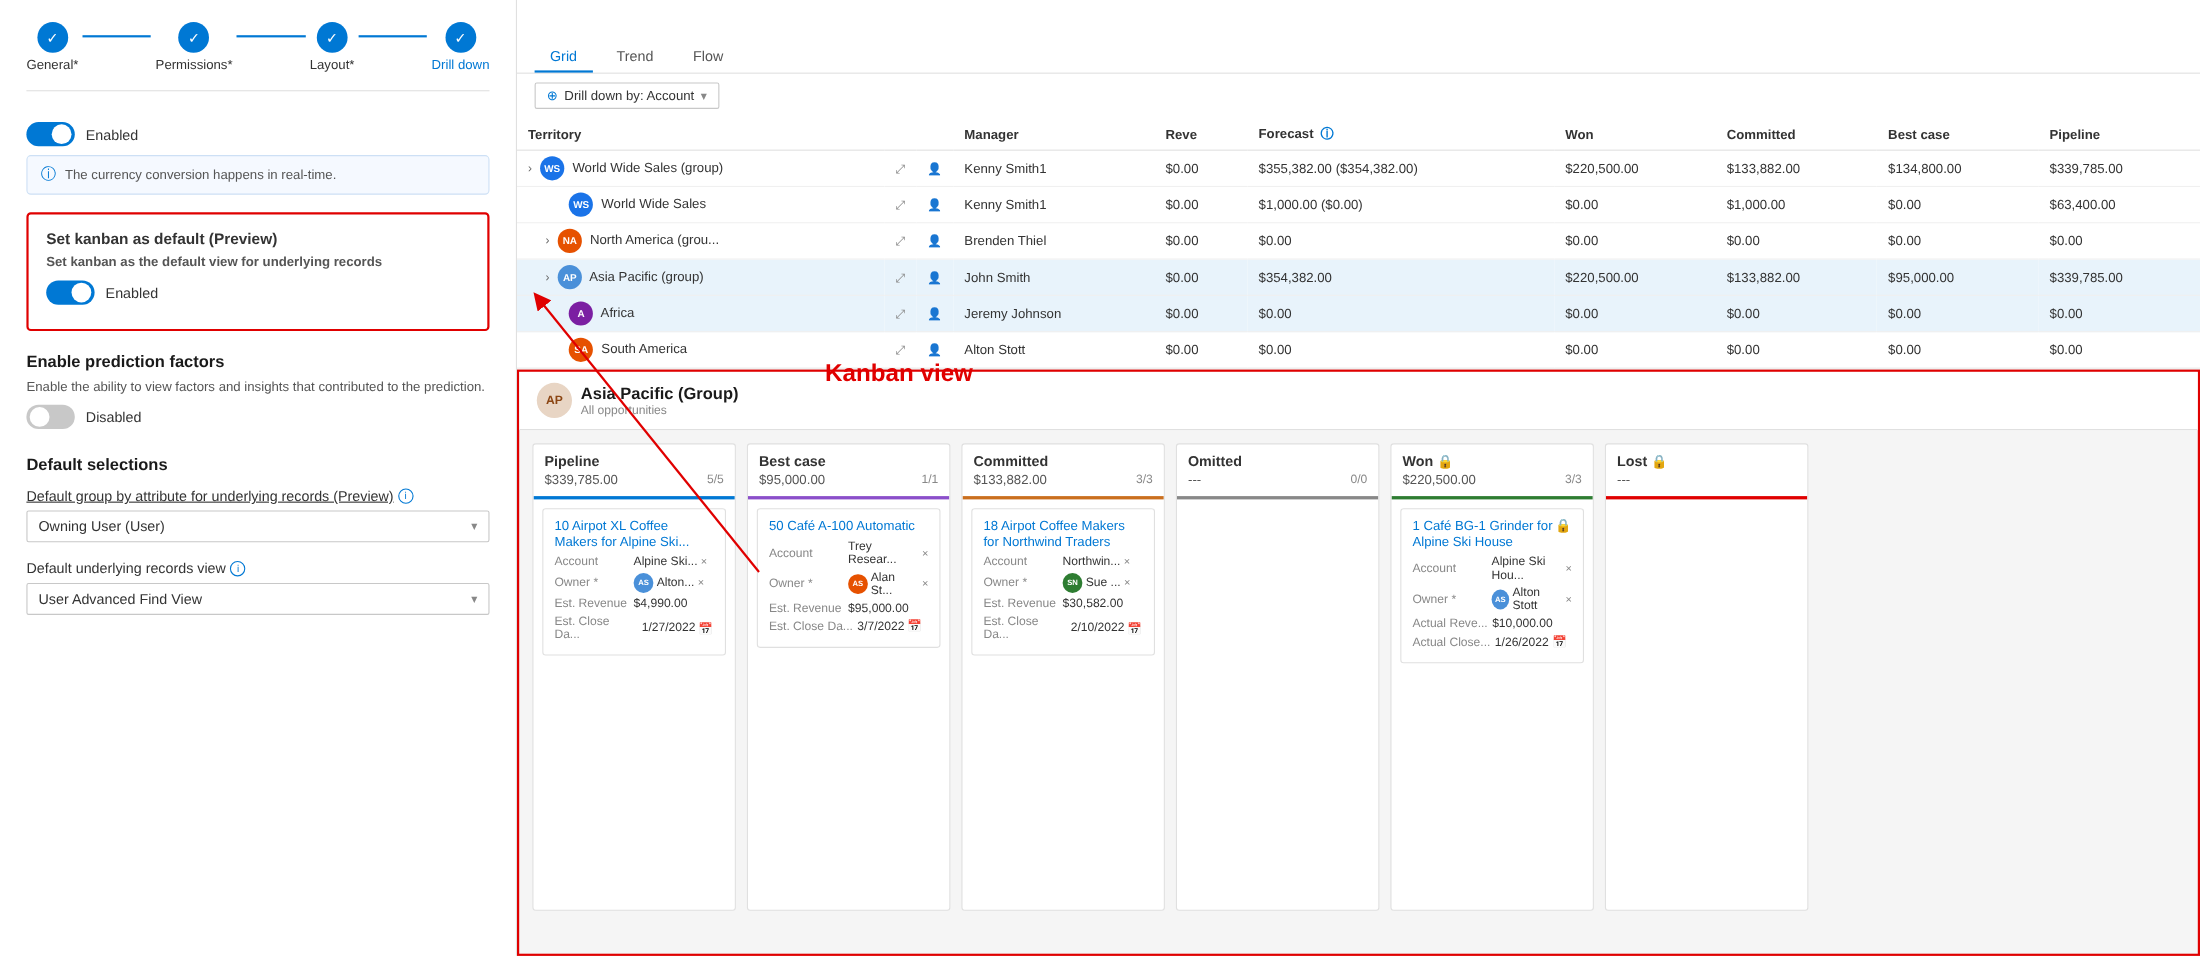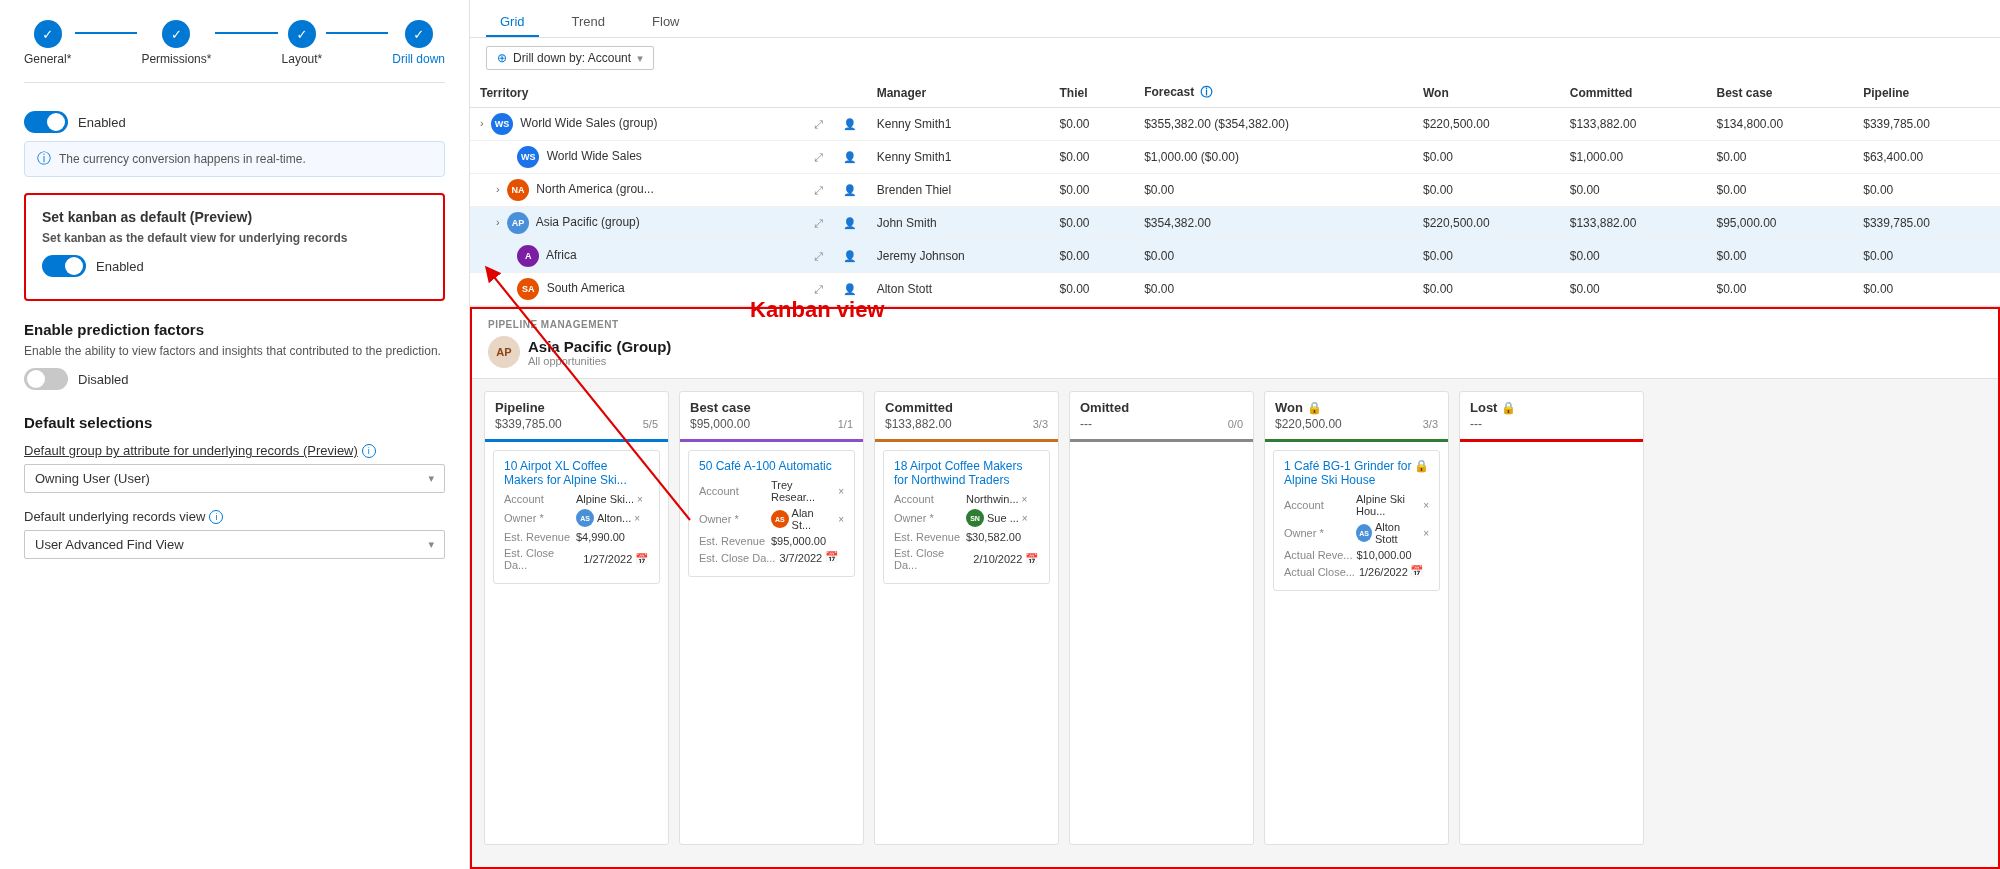--- a/index.html
+++ b/index.html
@@ -47,21 +47,21 @@
     .field-label .underline { text-decoration: underline; }
     .select-box { width: 100%; border: 1px solid #c8c8c8; border-radius: 2px; padding: 6px 10px; font-size: 13px; color: #333; background: #fff; display: flex; align-items: center; justify-content: space-between; cursor: pointer; }
     
     
     .right-panel { flex: 1; display: flex; flex-direction: column; overflow: hidden; position: relative; }
     
     
     .top-grid { flex: 0 0 auto; border-bottom: 1px solid #e0e0e0; }
     
     
-    .tab-bar { display: flex; align-items: center; padding: 8px 16px 0; border-bottom: 1px solid #e0e0e0; gap: 19px; }
+    .tab-bar { display: flex; align-items: center; padding: 8px 16px 0; border-bottom: 1px solid #e0e0e0; gap: 8px; margin-top: 29px; }
     .tab { padding: 6px 14px; font-size: 13px; cursor: pointer; border-bottom: 2px solid transparent; color: #555; }
     .tab.active { color: #0078d4; border-bottom: 2px solid #0078d4; font-weight: 500; }
     
     
     .drill-bar { padding: 8px 16px; display: flex; align-items: center; }
     .drill-btn { display: flex; align-items: center; gap: 6px; border: 1px solid #c8c8c8; border-radius: 2px; padding: 4px 10px; font-size: 12px; cursor: pointer; background: #fff; color: #333; }
     
     
     .data-table { width: 100%; border-collapse: collapse; font-size: 12px; }
     .data-table th { padding: 6px 10px; text-align: left; font-weight: 600; color: #333; border-bottom: 1px solid #e0e0e0; white-space: nowrap; background: #fff; }
@@ -223,21 +223,21 @@
       </div>
 
       <div class="scroll-area">
         <table class="data-table">
           <thead>
             <tr>
               <th>Territory</th>
               <th></th>
               <th></th>
               <th>Manager</th>
-              <th>Thiel</th>
+              <th>Reve</th>
               <th>Forecast <span class="th-info">ⓘ</span></th>
               <th>Won</th>
               <th>Committed</th>
               <th>Best case</th>
               <th>Pipeline</th>
             </tr>
           </thead>
           <tbody id="table-body">
           <tr>
     <td style="padding-left:10px;">
@@ -339,21 +339,20 @@
         </table>
       </div>
     </div>
 
     <div style="position:relative;height:0;overflow:visible;">
       <span class="kanban-label" style="top:-10px; left:280px;">Kanban view</span>
     </div>
 
     <div class="bottom-kanban">
       <div class="kanban-header">
-        <div class="kanban-header-top">PIPELINE MANAGEMENT</div>
         <div class="kanban-group">
           <div class="kanban-group-avatar">
             <span>AP</span>
           </div>
           <div>
             <div class="kanban-group-name">Asia Pacific (Group)</div>
             <div class="kanban-group-sub">All opportunities</div>
           </div>
         </div>
       </div>

